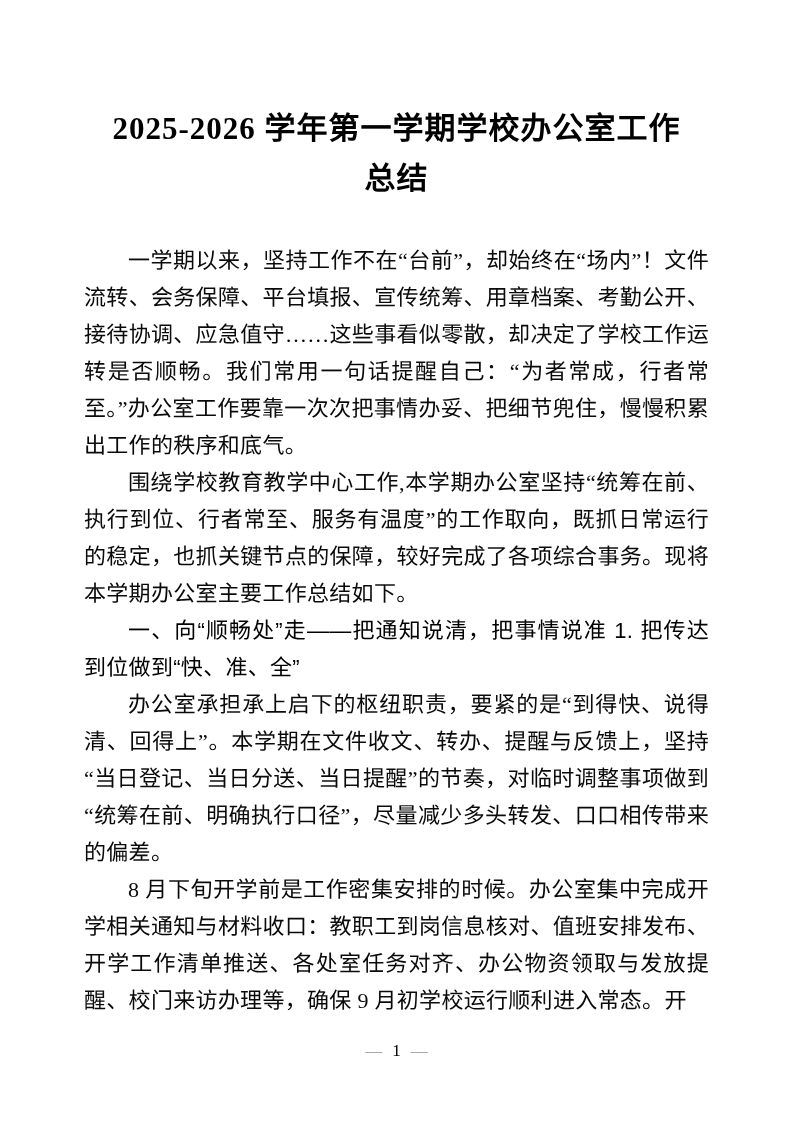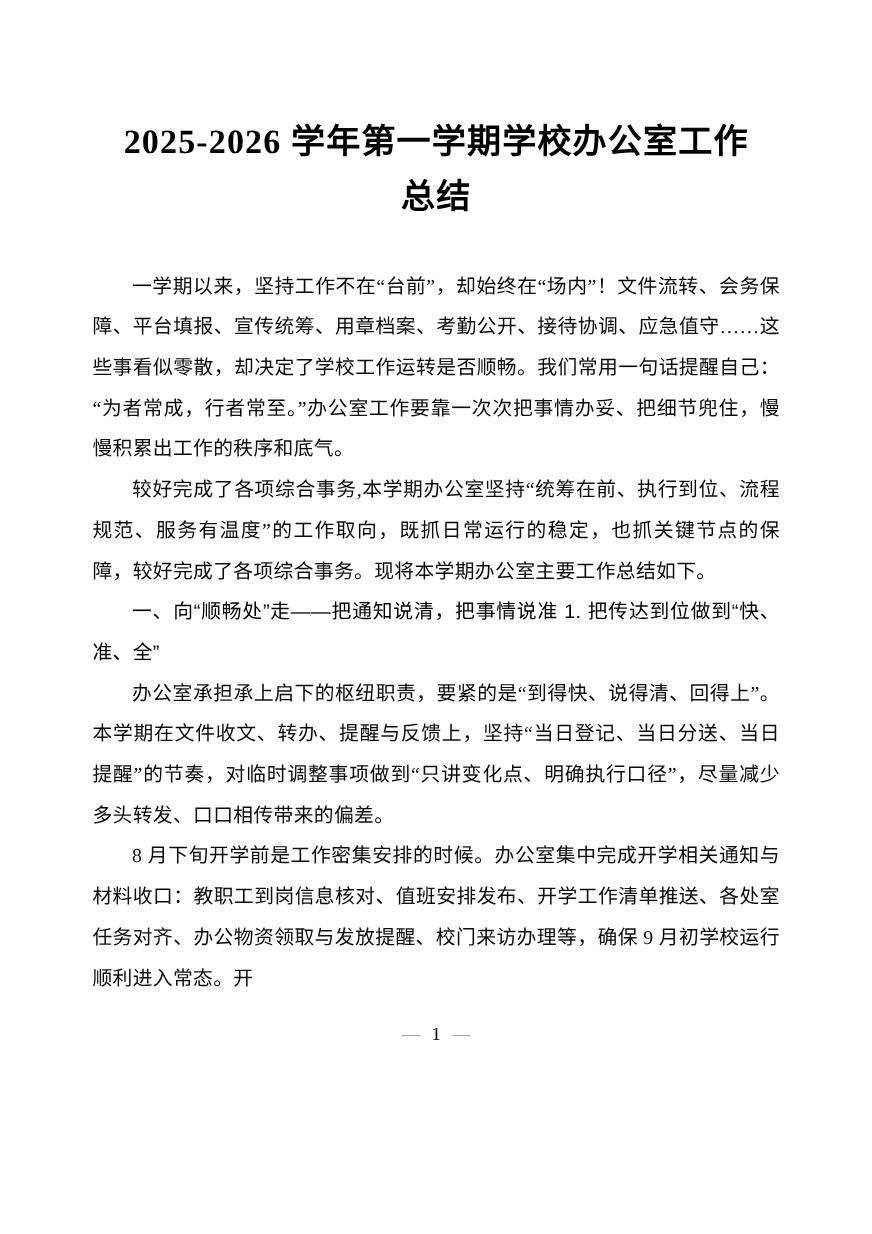--- a/index.html
+++ b/index.html
@@ -24,21 +24,21 @@
     font-size: 31px;
     line-height: 50px;
     letter-spacing: 1px;
     text-align: center;
     width: 600px;
     margin: 0 auto 38px auto;
     color: #000000;
   }
   .para {
     font-family: "Liberation Serif", "DejaVu Serif", serif;
-    font-size: 18px;
+    font-size: 22px;
     line-height: 37px;
     letter-spacing: 0.3px;
     text-align: justify;
     text-indent: 2em;
     margin: 0;
     color: #0a0a0a;
   }
   .para.heading {
     font-family: "Liberation Sans", "DejaVu Sans", sans-serif;
     font-weight: normal;
@@ -59,25 +59,25 @@
 </style>
 </head>
 <body>
 
 <div class="page">
 
   <h1 class="doc-title">2025-2026 学年第一学期学校办公室工作总结</h1>
 
   <p class="para">一学期以来，坚持工作不在“台前”，却始终在“场内”！文件流转、会务保障、平台填报、宣传统筹、用章档案、考勤公开、接待协调、应急值守……这些事看似零散，却决定了学校工作运转是否顺畅。我们常用一句话提醒自己：“为者常成，行者常至。”办公室工作要靠一次次把事情办妥、把细节兜住，慢慢积累出工作的秩序和底气。</p>
 
-  <p class="para">较好完成了各项综合事务,本学期办公室坚持“统筹在前、执行到位、流程规范、服务有温度”的工作取向，既抓日常运行的稳定，也抓关键节点的保障，较好完成了各项综合事务。现将本学期办公室主要工作总结如下。</p>
+  <p class="para">围绕学校教育教学中心工作,本学期办公室坚持“统筹在前、执行到位、行者常至、服务有温度”的工作取向，既抓日常运行的稳定，也抓关键节点的保障，较好完成了各项综合事务。现将本学期办公室主要工作总结如下。</p>
 
   <p class="para heading">一、向“顺畅处”走——把通知说清，把事情说准 1. 把传达到位做到“快、准、全”</p>
 
-  <p class="para">办公室承担承上启下的枢纽职责，要紧的是“到得快、说得清、回得上”。本学期在文件收文、转办、提醒与反馈上，坚持“当日登记、当日分送、当日提醒”的节奏，对临时调整事项做到“只讲变化点、明确执行口径”，尽量减少多头转发、口口相传带来的偏差。</p>
+  <p class="para">办公室承担承上启下的枢纽职责，要紧的是“到得快、说得清、回得上”。本学期在文件收文、转办、提醒与反馈上，坚持“当日登记、当日分送、当日提醒”的节奏，对临时调整事项做到“统筹在前、明确执行口径”，尽量减少多头转发、口口相传带来的偏差。</p>
 
   <p class="para">8 月下旬开学前是工作密集安排的时候。办公室集中完成开学相关通知与材料收口：教职工到岗信息核对、值班安排发布、开学工作清单推送、各处室任务对齐、办公物资领取与发放提醒、校门来访办理等，确保 9 月初学校运行顺利进入常态。开</p>
 
   <div class="page-footer">
     <span class="dash">—</span><span>1</span><span class="dash">—</span>
   </div>
 
 </div>
 
 </body></html>

